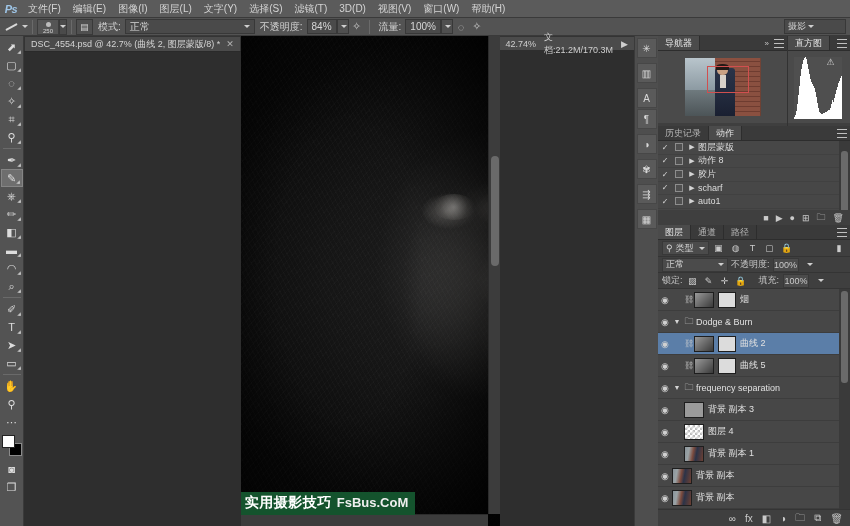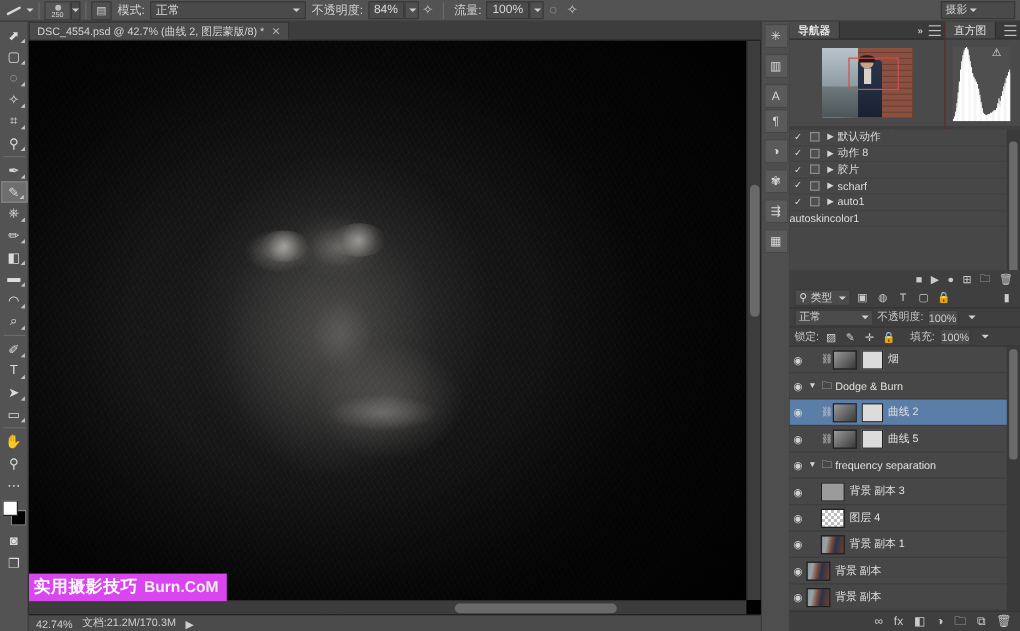--- a/index.html
+++ b/index.html
@@ -114,21 +114,21 @@
   .tool.nocorner::after { display: none; }
   .tool-div { width: 18px; height: 1px; background: #6a6a6a; margin: 2px 0; }
   .swatches {
     width: 22px; height: 24px; position: relative; margin: 3px 0 2px 0;
   }
   .sw-fore { position:absolute; left: 1px; top: 1px; width: 13px; height: 13px; background: #fff; border: 1px solid #232323;}
   .sw-back { position:absolute; left: 8px; top: 9px; width: 13px; height: 13px; background: #000; border: 1px solid #8a8a8a; }
   .sw-fore { z-index: 2; }
 
   
-  .canvas-col { flex: 1; display: flex; flex-direction: column; min-width: 0; position: relative; }
+  .canvas-col { flex: 1; display: flex; flex-direction: row; min-width: 0; position: relative; }
   .tabstrip {
     height: 16px; background: #3d3d3d; display: flex; align-items: flex-end;
     border-bottom: 1px solid #2a2a2a; flex: 0 0 16px;
   }
   .doc-tab {
     height: 15px; background: #4b4b4b; border: 1px solid #343434; border-bottom: none;
     display: flex; align-items: center; padding: 0 6px 0 6px; gap: 6px;
     font-size: 9px; color: #d4d4d4; white-space: nowrap;
   }
   .tab-close { font-size: 9px; color: #b0b0b0; }
@@ -171,21 +171,21 @@
     background: radial-gradient(ellipse 70% 75% at 42% 48%, rgba(0,0,0,0) 40%, rgba(0,0,0,0.55) 78%, rgba(0,0,0,0.85) 100%);
   }
   .canvas-number {
     position: absolute; left: 322px; top: 227px;
     font-family: "DejaVu Sans Mono", monospace;
     font-size: 40px; font-weight: bold; letter-spacing: 2px;
     color: #5a4fa8; text-shadow: 0 0 2px #463b93;
   }
   .fsbus-wm {
     position: absolute; left: 0px; bottom: 11px;
-    background: #d946ef; padding: 2px 7px 3px 4px;
+    background: #14532d; padding: 2px 7px 3px 4px;
     display: flex; align-items: baseline; gap: 5px; z-index: 8;
   }
   .fsbus-cn { font-size: 14px; font-weight: bold; color: #ffffff; letter-spacing: 0.5px;}
   .fsbus-en { font-size: 13px; font-weight: bold; color: #efefef; }
 
   
   .v-scroll {
     position: absolute; right: 0; top: 0; bottom: 12px; width: 12px;
     background: #3c3c3c; border-left: 1px solid #2c2c2c;
   }
@@ -230,21 +230,21 @@
   .panel-menu {
     position: absolute; right: 3px; top: 3px; width: 10px; height: 9px;
     display: flex; flex-direction: column; justify-content: space-between;
   }
   .panel-menu i { display:block; height: 1px; background: #c0c0c0; width: 100%; }
   .panel-collapse {
     position: absolute; right: 18px; top: 3px; font-size: 8px; color: #c3c3c3;
   }
 
   
-  .nav-panel { width: 130px; flex: 0 0 130px; background: #b91c1c; border-right: 1px solid #323232; font-weight: bold; }
+  .nav-panel { width: 130px; flex: 0 0 130px; background: #0f172a; border-right: 1px solid #323232; }
   .nav-body { height: 72px; background: #4a4a4a; display: flex; align-items: center; justify-content: center; }
   .nav-thumb {
     width: 76px; height: 58px; position: relative; overflow: hidden;
     background: linear-gradient(105deg,#7d8a92 0%,#93a0a6 18%,#a8b2b2 30%,#8e7a6d 42%,#7b4a3d 52%,#6d4033 100%);
   }
   .nav-sky { position:absolute; left:0; top:0; width: 40%; height: 55%; background: linear-gradient(180deg,#b9c5cc,#8c9aa2);}
   .nav-street { position:absolute; left:0; top:55%; width: 40%; height: 45%; background: linear-gradient(180deg,#6f7a7e,#4c5457);}
   .nav-brick { position:absolute; left:40%; top:0; width: 60%; height: 100%;
     background: repeating-linear-gradient(0deg,#8a5040 0px,#8a5040 4px,#6e3c30 4px,#6e3c30 5px),
                 repeating-linear-gradient(90deg, rgba(0,0,0,0.10) 0px, rgba(0,0,0,0.10) 1px, rgba(0,0,0,0) 1px, rgba(0,0,0,0) 9px);}
@@ -363,20 +363,34 @@
   }
   .th-photo {
     background: linear-gradient(100deg,#8a9399 0%,#9aa3a6 22%,#7b4a3d 45%,#2b3348 62%,#6d4033 100%);
   }
 </style>
 </head>
 <body>
 
 <div class="app">
 
+  <div class="menubar">
+    <div class="ps-logo">Ps</div>
+    <div class="menu-item">文件(F)</div>
+    <div class="menu-item">编辑(E)</div>
+    <div class="menu-item">图像(I)</div>
+    <div class="menu-item">图层(L)</div>
+    <div class="menu-item">文字(Y)</div>
+    <div class="menu-item">选择(S)</div>
+    <div class="menu-item">滤镜(T)</div>
+    <div class="menu-item">3D(D)</div>
+    <div class="menu-item">视图(V)</div>
+    <div class="menu-item">窗口(W)</div>
+    <div class="menu-item">帮助(H)</div>
+  </div>
 
   <div class="optionsbar">
     <div class="brush-preview">
         <div class="brush-stroke"></div>
       </div>
     <div class="tri-down"></div>
     <div class="ob-sep"></div>
     <div class="brush-size-box">
       <div class="brush-size-dot"></div>
       <div class="brush-size-num">250</div>
@@ -466,21 +480,21 @@
 
         <div class="v-scroll">
           <div class="v-thumb"></div>
         </div>
         <div class="h-scroll">
           <div class="h-thumb"></div>
         </div>
 
         <div class="fsbus-wm">
           <span class="fsbus-cn">实用摄影技巧</span>
-          <span class="fsbus-en">Burn.CoM</span>
+          <span class="fsbus-en">FsBus.CoM</span>
         </div>
       </div>
 
       <div class="statusbar">
         <span>42.74%</span>
         <span>文档:21.2M/170.3M</span>
         <span>▶</span>
       </div>
     </div>
 
@@ -645,30 +659,39 @@
                 <div class="hbar" style="left: 97%; width: 1.4%; height: 70%;"></div>
                 <div class="hbar" style="left: 98%; width: 1.4%; height: 64%;"></div>
                 <div class="hbar" style="left: 99%; width: 1.4%; height: 74%;"></div>
               </div>
             <div class="hist-warn">⚠</div>
           </div>
         </div>
       </div>
 
       <div class="act-panel">
+        <div class="panel-tabs">
+          <div class="ptab">历史记录</div>
+          <div class="ptab active">动作</div>
+          <div class="panel-menu">
+              <i></i>
+              <i></i>
+              <i></i>
+            </div>
+        </div>
         <div class="act-list" id="actlist">
 
         <div class="act-row">
               <span class="act-check">✓</span>
               <span class="act-box">
                 <i></i>
               </span>
               <span class="indent-1"></span>
               <span class="act-arrow">▶</span>
-              <span class="act-label">默认动作</span>
+              <span class="act-label">图层蒙版</span>
             </div>
             <div class="act-row">
               <span class="act-check">✓</span>
               <span class="act-box">
                 <i></i>
               </span>
               <span class="indent-1"></span>
               <span class="act-arrow">▶</span>
               <span class="act-label">动作 8</span>
             </div>
@@ -711,20 +734,30 @@
           <span>■</span>
           <span>▶</span>
           <span>●</span>
           <span>⊞</span>
           <span>🗀</span>
           <span>🗑</span>
         </div>
       </div>
 
       <div class="layers-panel">
+        <div class="panel-tabs">
+          <div class="ptab active">图层</div>
+          <div class="ptab">通道</div>
+          <div class="ptab">路径</div>
+          <div class="panel-menu">
+              <i></i>
+              <i></i>
+              <i></i>
+            </div>
+        </div>
 
         <div class="lay-filter">
           <div class="lay-kind">
             <span>⚲</span>
             <span>类型</span>
             <span class="tri-down"></span>
           </div>
           <div class="lay-ficon">▣</div>
           <div class="lay-ficon">◍</div>
           <div class="lay-ficon">T</div>

